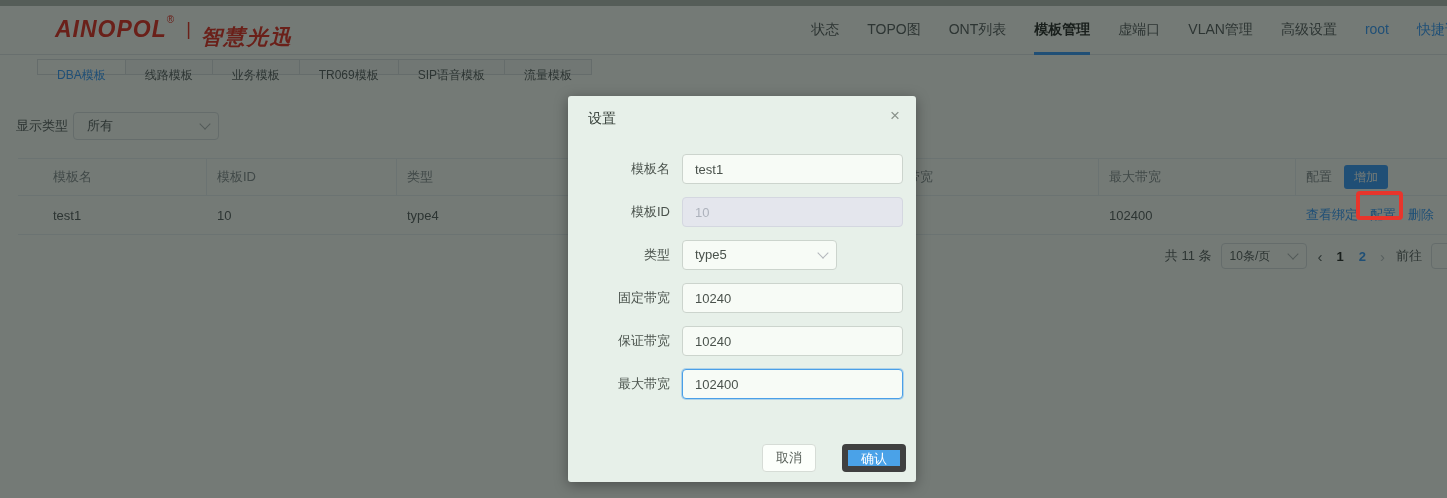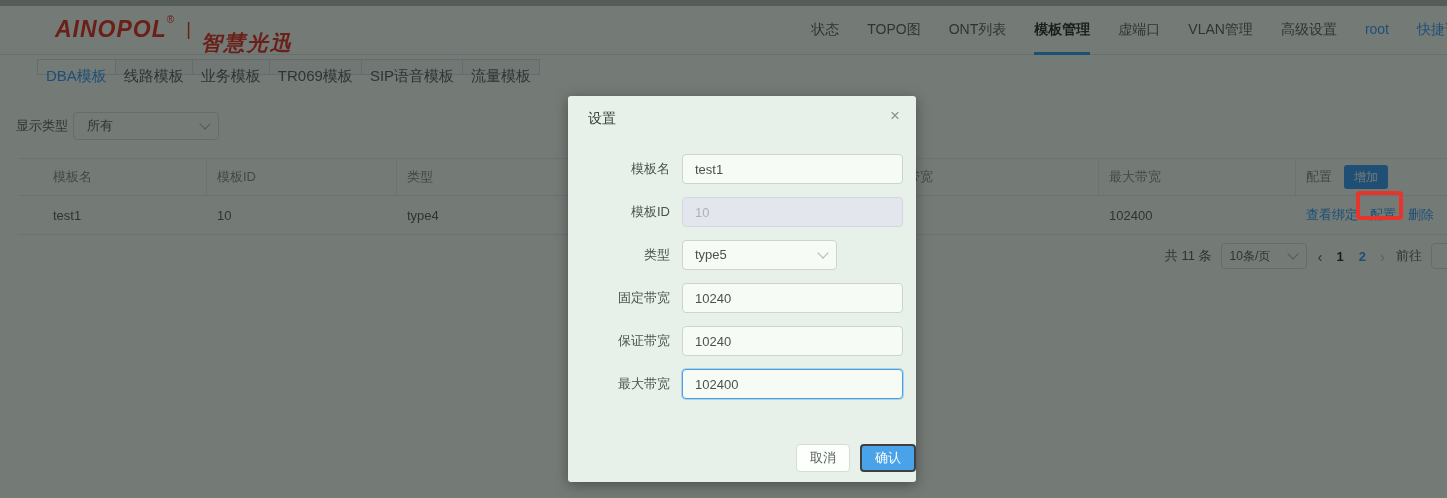--- a/index.html
+++ b/index.html
@@ -13,28 +13,28 @@
   
   .topstrip { position:absolute; left:0; top:0; width:1447px; height:6px; background:#b9bdba; }
   .app-header {
     position:absolute; left:0; top:6px; width:1447px; height:49px;
     border-bottom:1px solid #e4e7ed; background:#fff;
   }
   .logo { position:absolute; left:55px; top:10px; display:flex; align-items:flex-start; color:#e8322d; }
   .logo-name { font-size:23px; font-weight:bold; font-style:italic; letter-spacing:1px; }
   .logo-reg { font-size:10px; margin-top:-2px; }
   .logo-sep { font-size:18px; margin:3px 10px 0 12px; color:#e8322d; }
-  .logo-tagline { font-family:"Liberation Serif","DejaVu Serif",serif; font-style:italic; font-weight:bold; font-size:21px; margin-top:13px; letter-spacing:2px; }
+  .logo-tagline { font-family:"Liberation Serif","DejaVu Serif",serif; font-style:italic; font-weight:bold; font-size:21px; margin-top:7px; letter-spacing:2px; }
   .main-nav { position:absolute; right:-26px; top:0; height:49px; display:flex; align-items:center; gap:28px; }
   .nav-item { font-size:14px; color:#5f6368; height:49px; line-height:46px; cursor:pointer; white-space:nowrap; }
   .nav-item.active { color:#303133; font-weight:bold; border-bottom:3px solid #409eff; }
   .nav-item.link { color:#409eff; }
   
   .tabs { position:absolute; left:37px; top:59px; display:flex; }
-  .tab { height:16px; line-height:31px; padding:0 8px; font-size:15px; color:#5f6368;
+  .tab { height:16px; line-height:31px; padding:0 19px; font-size:12px; color:#5f6368;
          background:#f7f8fa; border:1px solid #dcdfe6; margin-right:-1px; cursor:pointer; white-space:nowrap; }
   .tab.active { background:#ffffff; color:#409eff; }
   
   .filter-row { position:absolute; left:16px; top:112px; display:flex; align-items:center; }
   .filter-label { font-size:13px; color:#5f6368; margin-right:5px; }
   .select-box { position:relative; width:146px; height:28px; border:1px solid #dcdfe6; border-radius:4px;
                 background:#fff; font-size:13px; color:#5f6368; line-height:26px; padding:0 24px 0 13px; cursor:pointer; }
   .chevron { position:absolute; right:9px; top:50%; width:8px; height:8px; margin-top:-6px;
              border-right:1.5px solid #b4b7bc; border-bottom:1.5px solid #b4b7bc; transform:rotate(45deg); }
   
@@ -68,24 +68,24 @@
   .modal-close { position:absolute; right:16px; top:11px; font-size:17px; color:#8a938c; cursor:pointer; line-height:1; }
   .modal-form { position:absolute; left:0; top:58px; width:100%; }
   .field-row { display:flex; align-items:center; margin-bottom:13px; height:30px; }
   .field-label { width:102px; text-align:right; margin-right:12px; font-size:13px; color:#4a524c; }
   .field-input { width:221px; height:30px; border:1px solid #ccd4cd; border-radius:4px; background:#f7fbf6;
                  padding:0 12px; font-size:13px; color:#4a524c; font-family:inherit; outline:none; }
   .field-input:disabled { background:#e4e6ed; border-color:#d4d7e0; color:#adb2bc; }
   .field-input.focused { border:1px solid #4a9fe8; box-shadow:0 0 0 1px rgba(74,159,232,0.35); }
   .field-select { position:relative; width:155px; height:30px; border:1px solid #ccd4cd; border-radius:4px;
                   background:#f7fbf6; line-height:28px; font-size:13px; color:#4a524c; padding:0 24px 0 12px; cursor:pointer; }
-  .modal-footer { position:absolute; left:0; top:348px; width:100%; display:flex; justify-content:flex-end; gap:10px; }
+  .modal-footer { position:absolute; left:0; top:348px; width:100%; display:flex; justify-content:flex-end; gap:26px; padding-right:10px; }
   .btn { height:28px; padding:0 13px; border-radius:4px; font-size:13px; cursor:pointer; font-family:inherit; }
   .btn-cancel { background:#fcfffb; border:1px solid #d6dcd6; color:#555d56; }
-  .btn-confirm { background:#4aa2e8; border:2px solid #404040; color:#ffffff; }
+  .btn-confirm { background:#4aa2e8; border:6px solid #404040; color:#ffffff; }
   
   .annotation-box { position:absolute; left:1356px; top:191px; width:47px; height:29px;
                     border:4px solid #e8352c; border-radius:4px; z-index:30; }
 </style>
 </head>
 <body>
 
 <div class="topstrip"></div>
 
 <header class="app-header">

